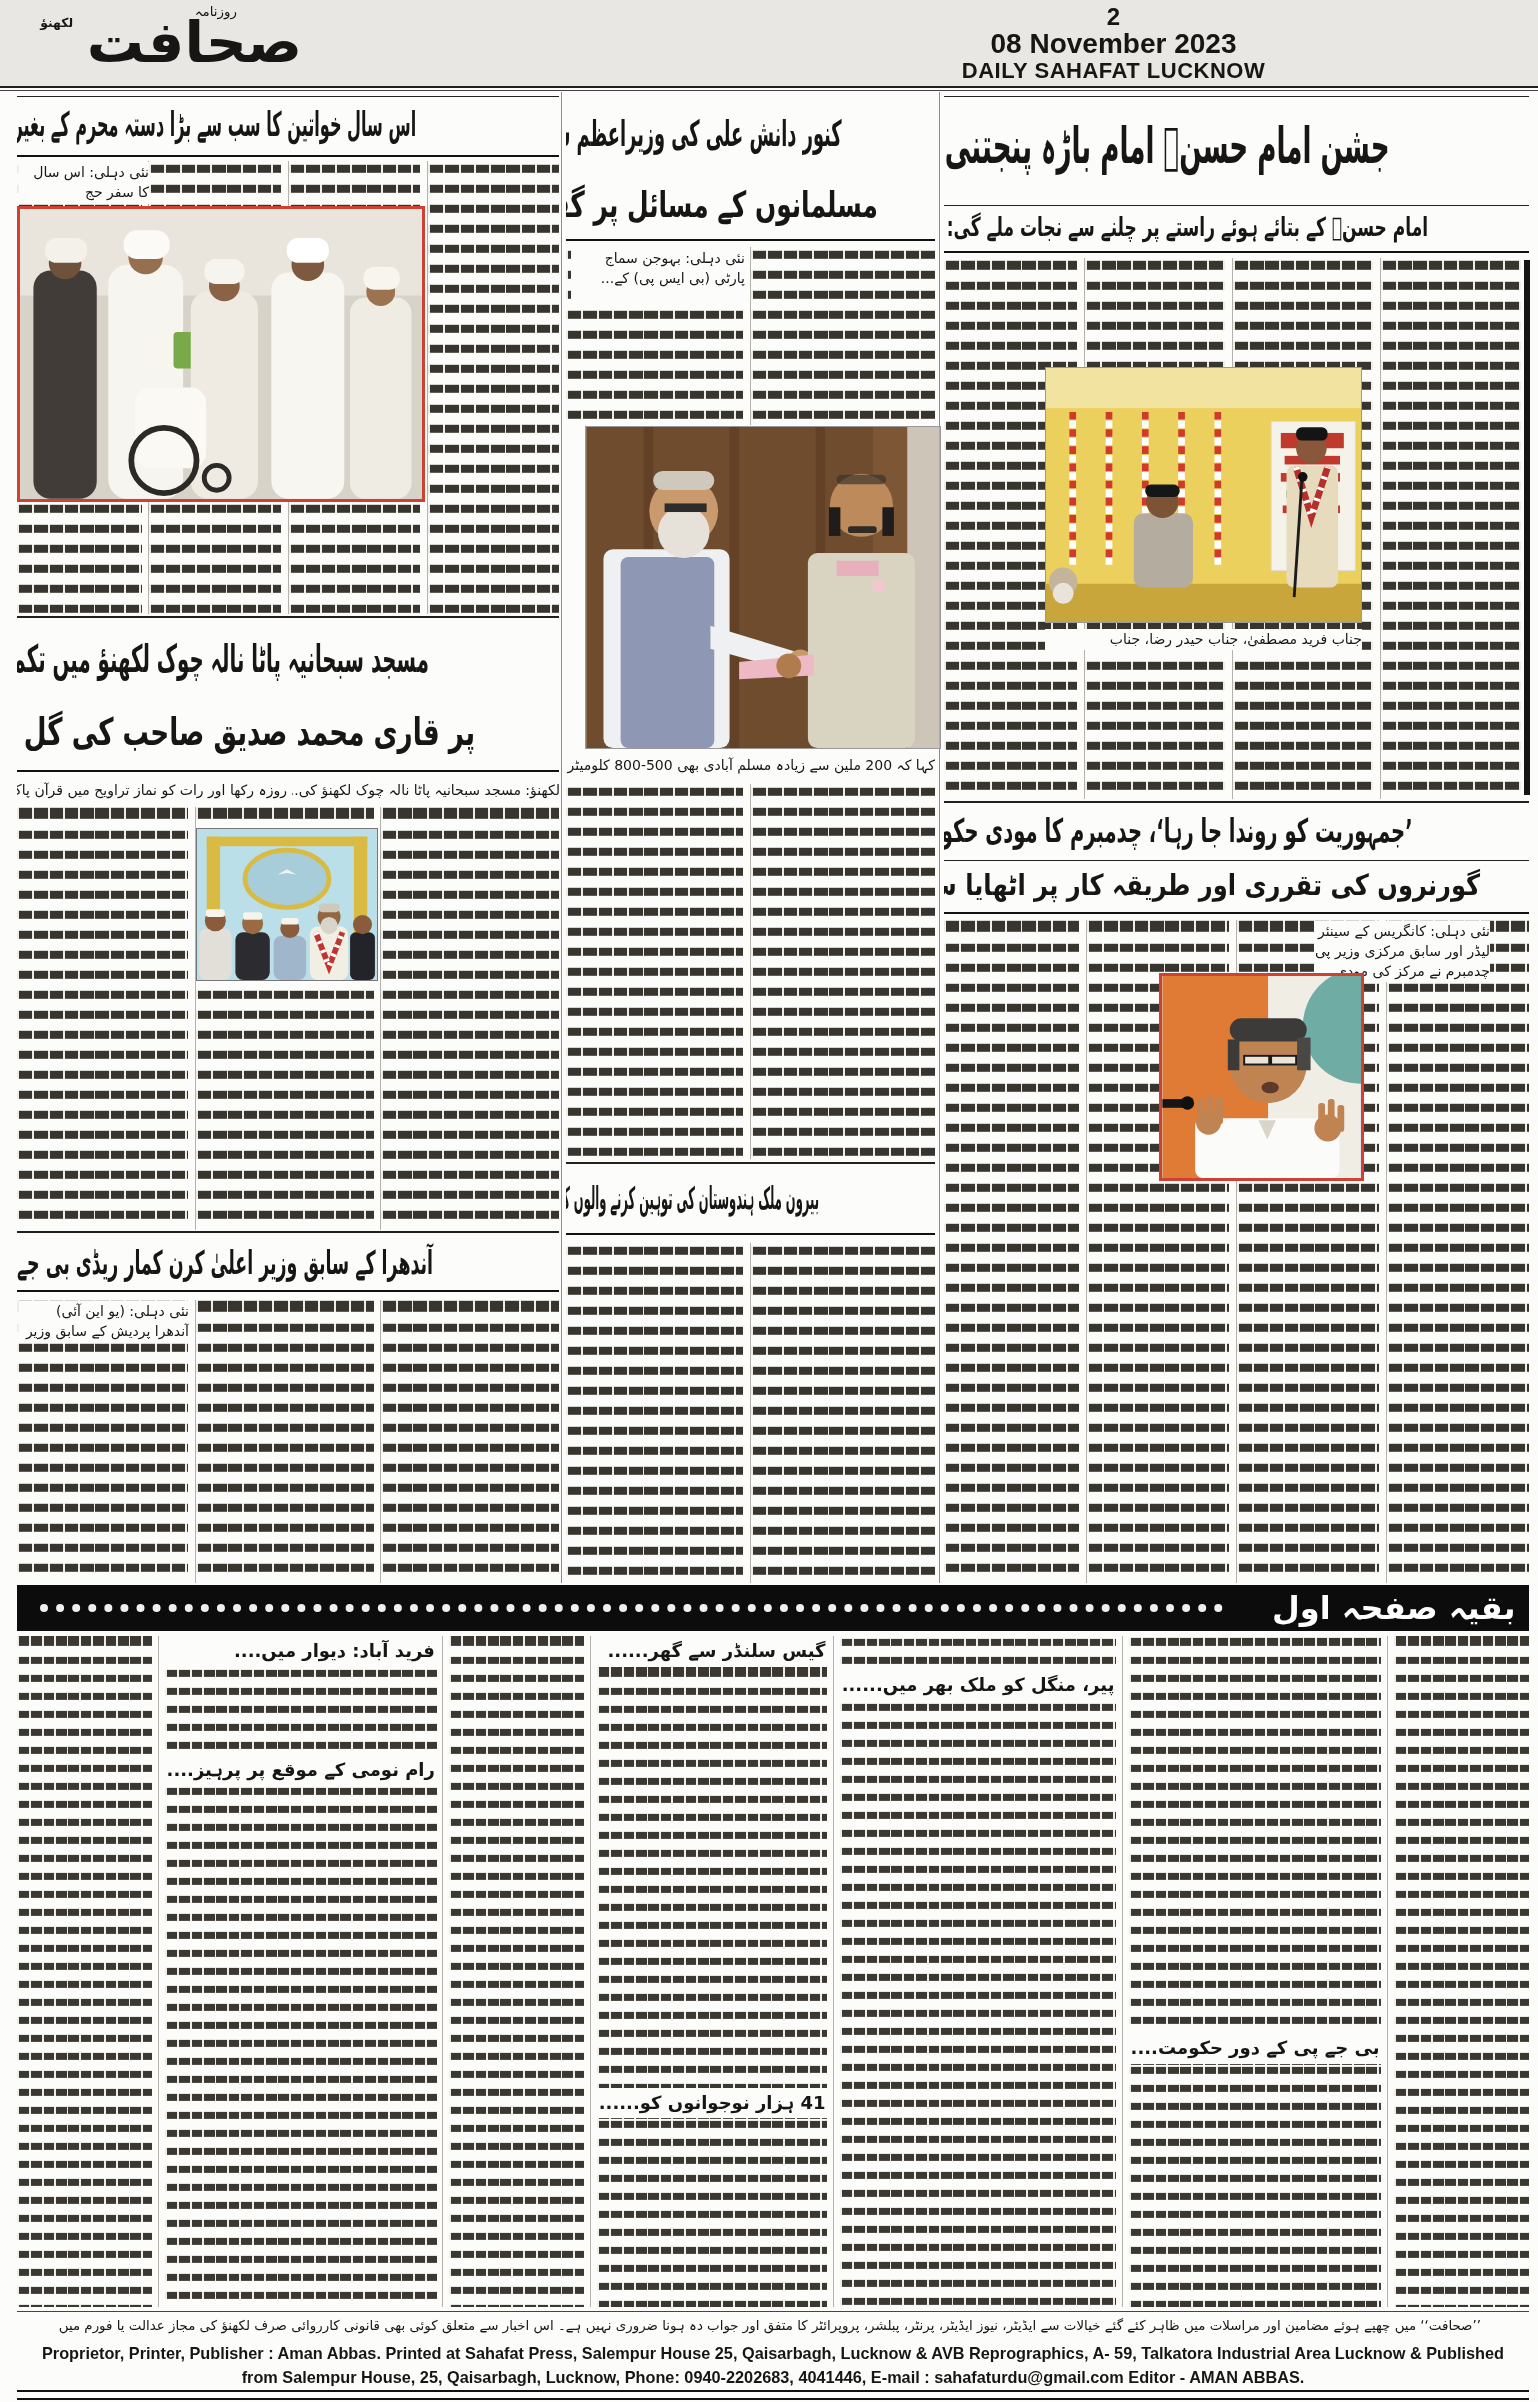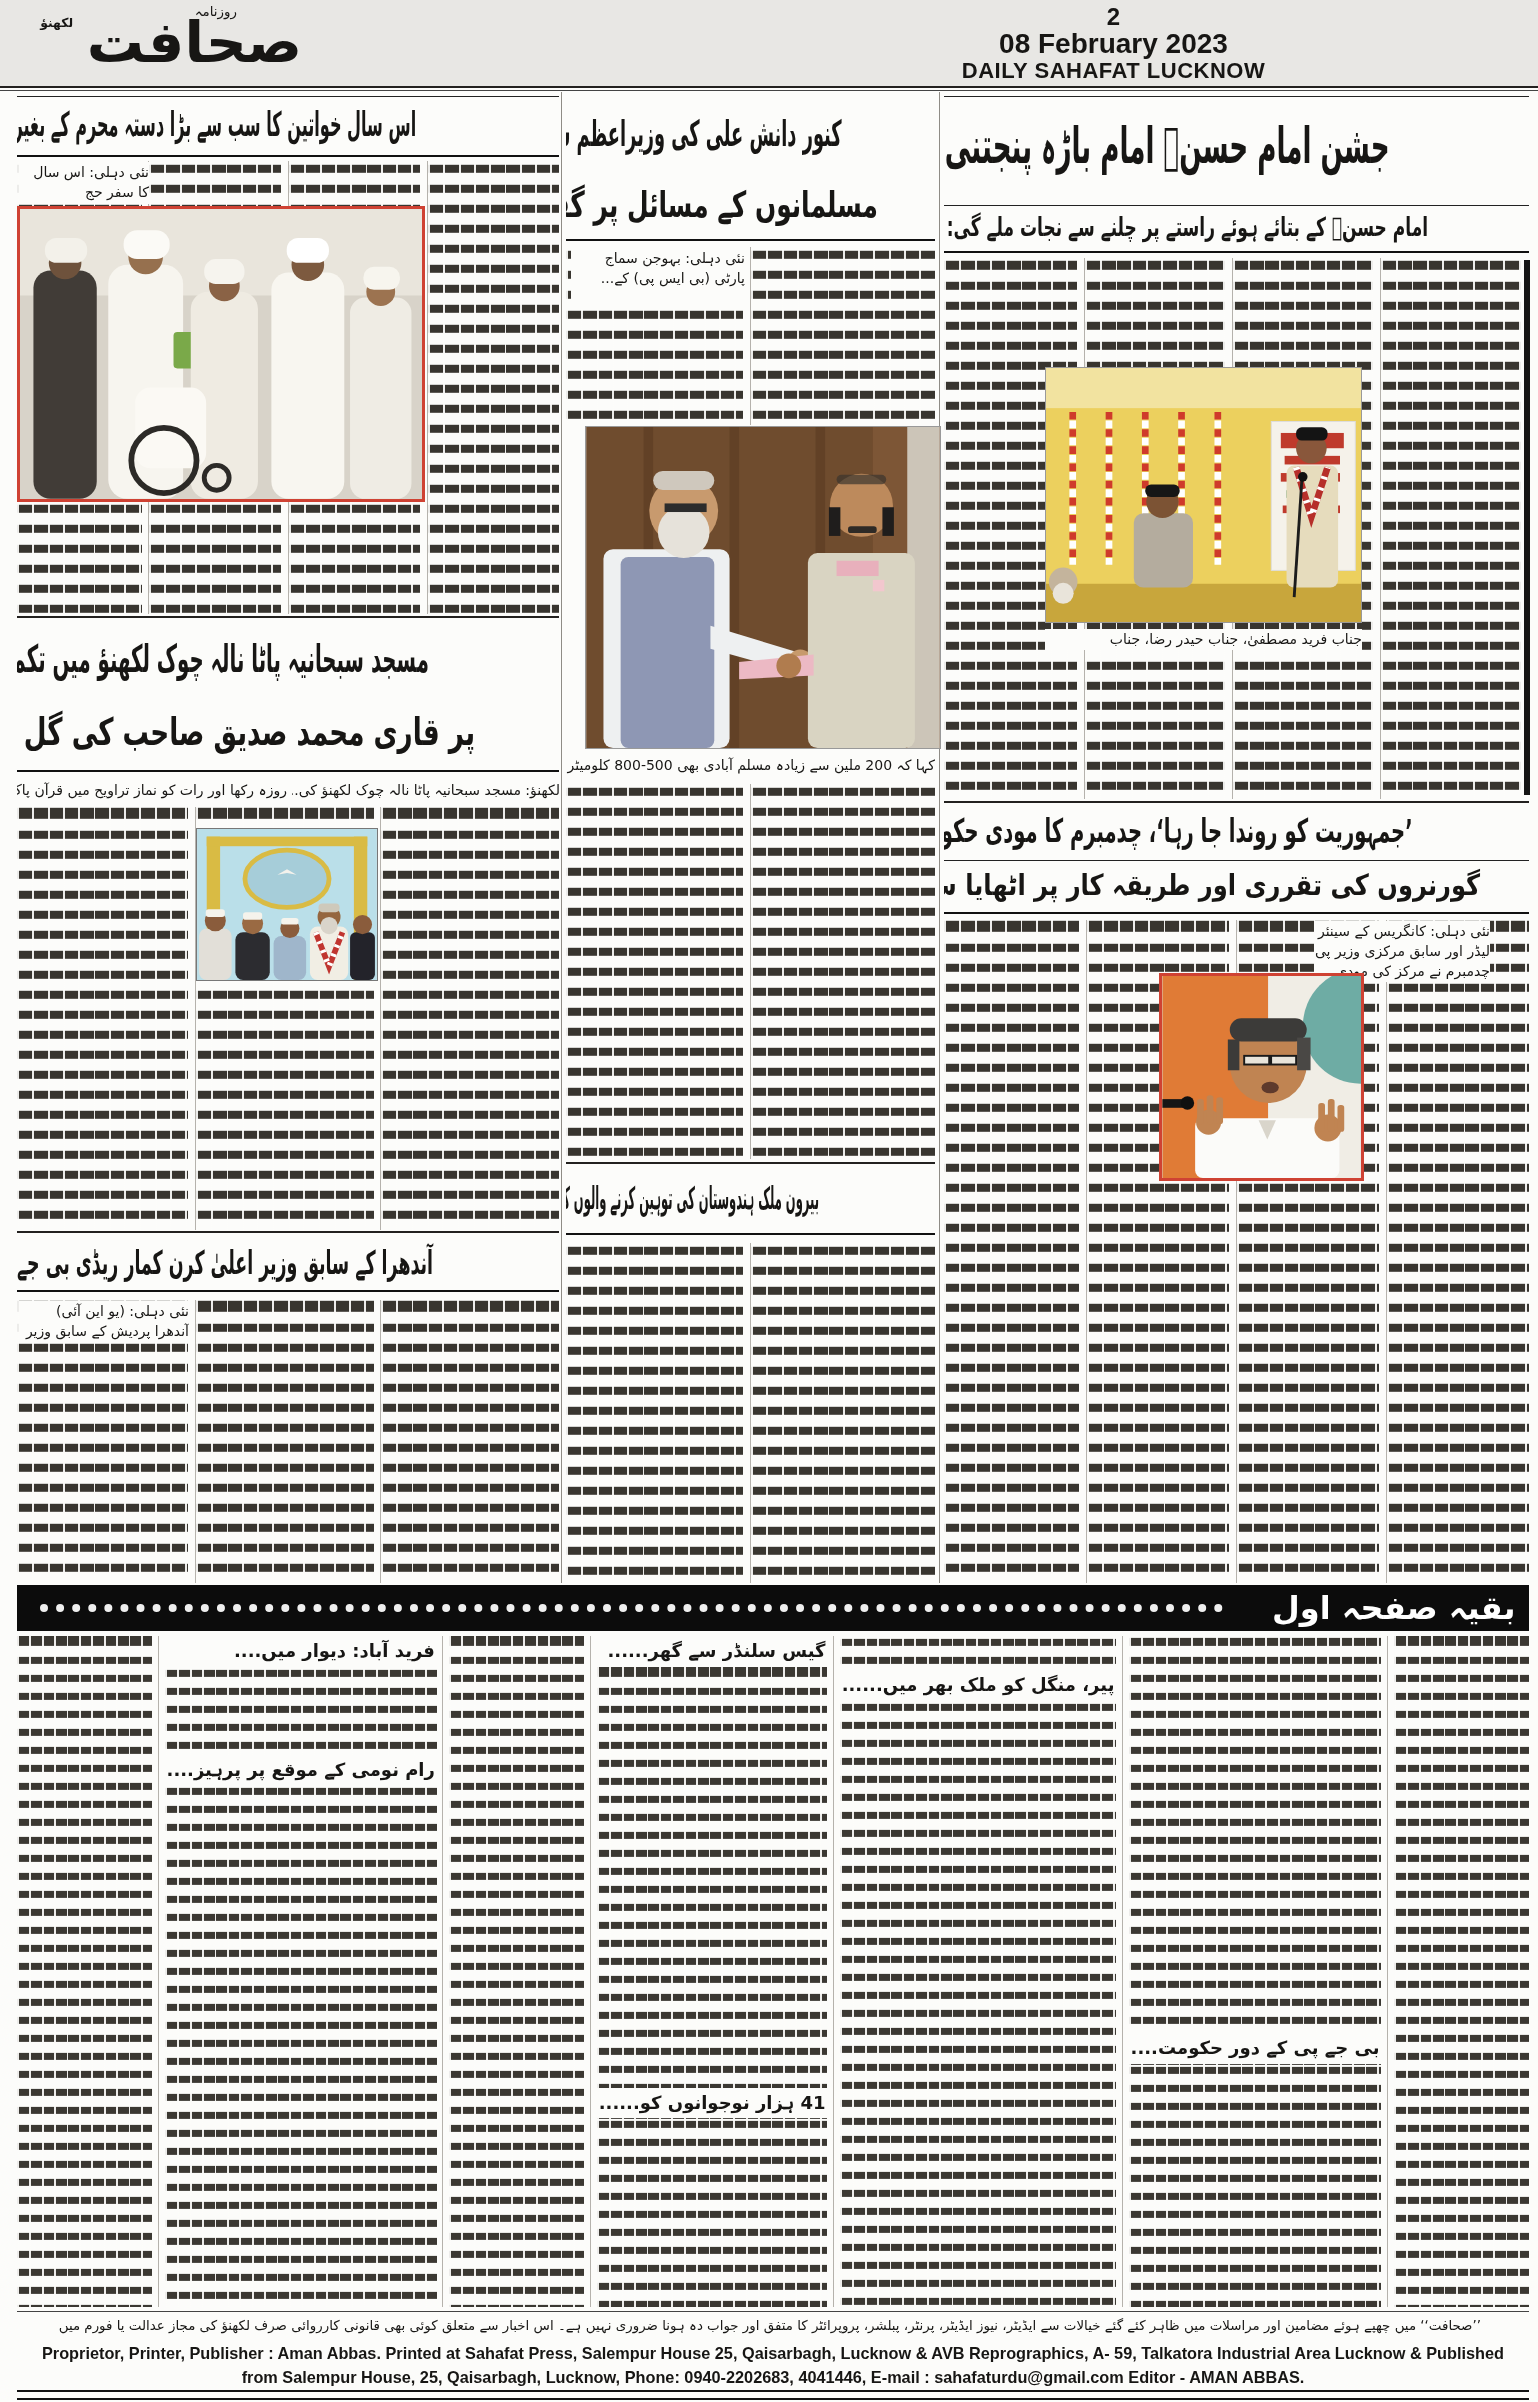--- a/index.html
+++ b/index.html
@@ -42,21 +42,21 @@
 <div id="page">
 
   <div class="abs" style="left:0;top:0;width:1539px;height:86px;background:#e8e7e4"></div>
   <div class="abs ur" style="left:25px;top:1.9px;width:315px;height:82px">
     <div class="abs" style="right:103px;top:1.9px;font-size:13.4px;font-weight:normal">روزنامہ</div>
     <div class="abs" style="left:15.3px;top:13.4px;font-size:12.4px;font-weight:bold">لکھنؤ</div>
     <div class="abs" style="right:38px;top:7.6px;font-size:57px;font-weight:bold;letter-spacing:-1.9px">صحافت</div>
   </div>
   <div class="abs eng" style="left:956px;top:3.8px;width:315px;text-align:center;font-weight:bold">
     <div style="font-size:24px;line-height:25px">2</div>
-    <div style="font-size:28px;line-height:29px">08 February 2023</div>
+    <div style="font-size:28px;line-height:29px">08 November 2023</div>
     <div style="font-size:22px;line-height:25px;letter-spacing:0.5px">DAILY SAHAFAT LUCKNOW</div>
   </div>
   <div class="abs hr2" style="left:0;top:86px;width:1539px"></div>
   <div class="abs hr1" style="left:0;top:90px;width:1539px"></div>
 
   <div class="abs vr" style="left:561px;top:92px;height:1491px"></div>
   <div class="abs vr" style="left:939px;top:92px;height:1491px"></div>
 
   <div class="abs hlbox" style="left:17px;top:96px;width:542px;height:61px;border-top:1.9px solid #222;border-bottom:2.9px solid #111;line-height:55px">
     <div class="fit ur hl" style="font-size: 34px; transform-origin: 50% 50%; transform: scaleX(0.473);">اس سال خواتین کا سب سے بڑا دستہ محرم کے بغیر حج کیلئے جائے گا</div>

